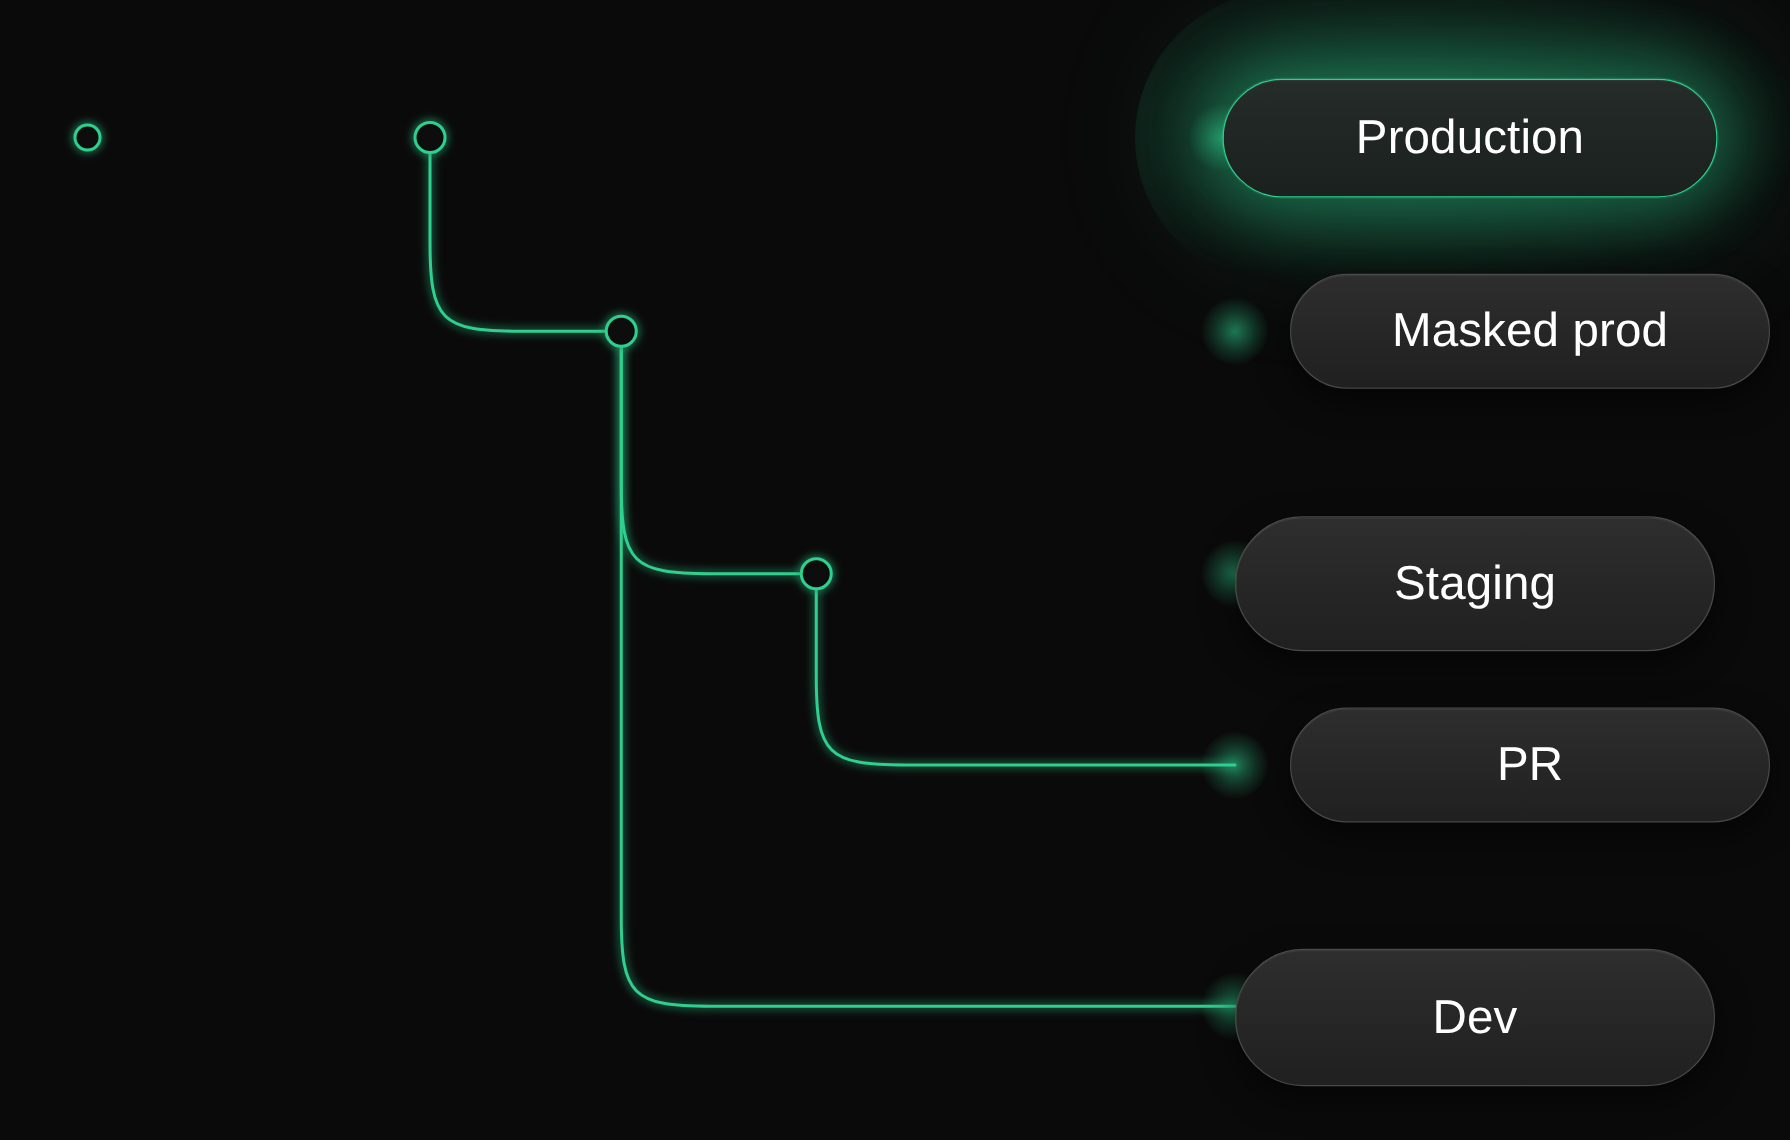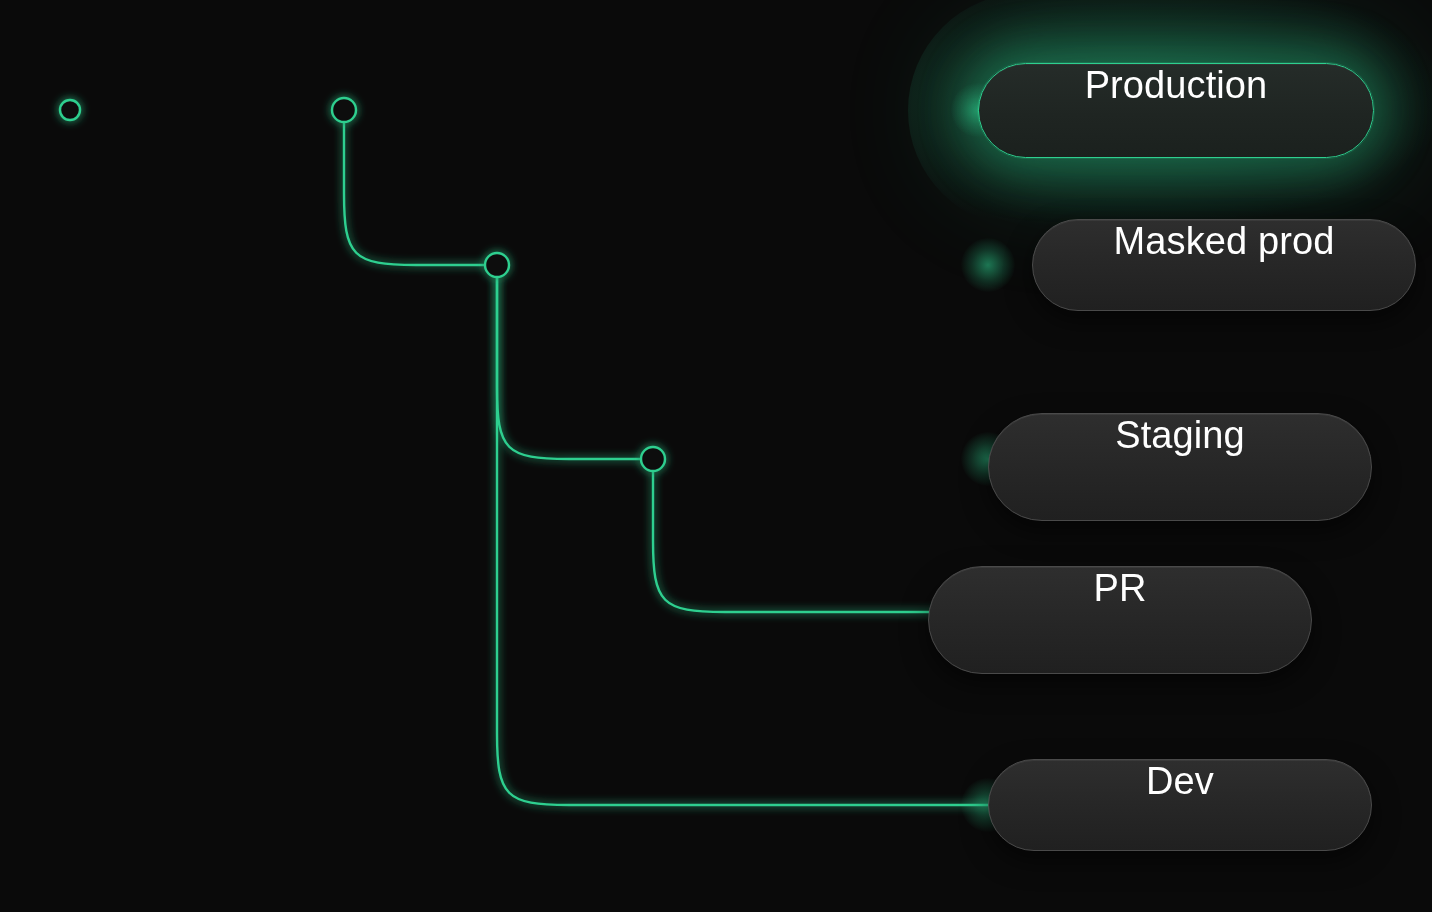--- a/index.html
+++ b/index.html
@@ -25,21 +25,21 @@
     position: absolute;
     left: 0;
     top: 0;
     width: 1432px;
     height: 912px;
   }
   .pill {
     position: absolute;
     box-sizing: border-box;
     display: flex;
-    align-items: flex-start;
+    align-items: center;
     justify-content: center;
     border-radius: 999px;
     color: #ffffff;
     font-size: 38px;
     font-weight: 400;
     letter-spacing: 0.1px;
     white-space: nowrap;
     user-select: none;
   }
   .pill-default {
@@ -118,21 +118,21 @@
   <div id="pills">
       <div class="pill pill-active" style="left: 978px; top: 63px; width: 396px; height: 95px; z-index: 2;">
         <span>Production</span>
       </div>
       <div class="pill pill-default" style="left: 1032px; top: 219px; width: 384px; height: 92px; z-index: 2;">
         <span>Masked prod</span>
       </div>
       <div class="pill pill-default" style="left: 988px; top: 413px; width: 384px; height: 108px; z-index: 2;">
         <span>Staging</span>
       </div>
-      <div class="pill pill-default" style="left: 928px; top: 566px; width: 384px; height: 108px; z-index: 2;">
+      <div class="pill pill-default" style="left: 1032px; top: 566px; width: 384px; height: 92px; z-index: 2;">
         <span>PR</span>
       </div>
-      <div class="pill pill-default" style="left: 988px; top: 759px; width: 384px; height: 92px; z-index: 2;">
+      <div class="pill pill-default" style="left: 988px; top: 759px; width: 384px; height: 110px; z-index: 2;">
         <span>Dev</span>
       </div>
     </div>
 
 </div>
 
 </body></html>

